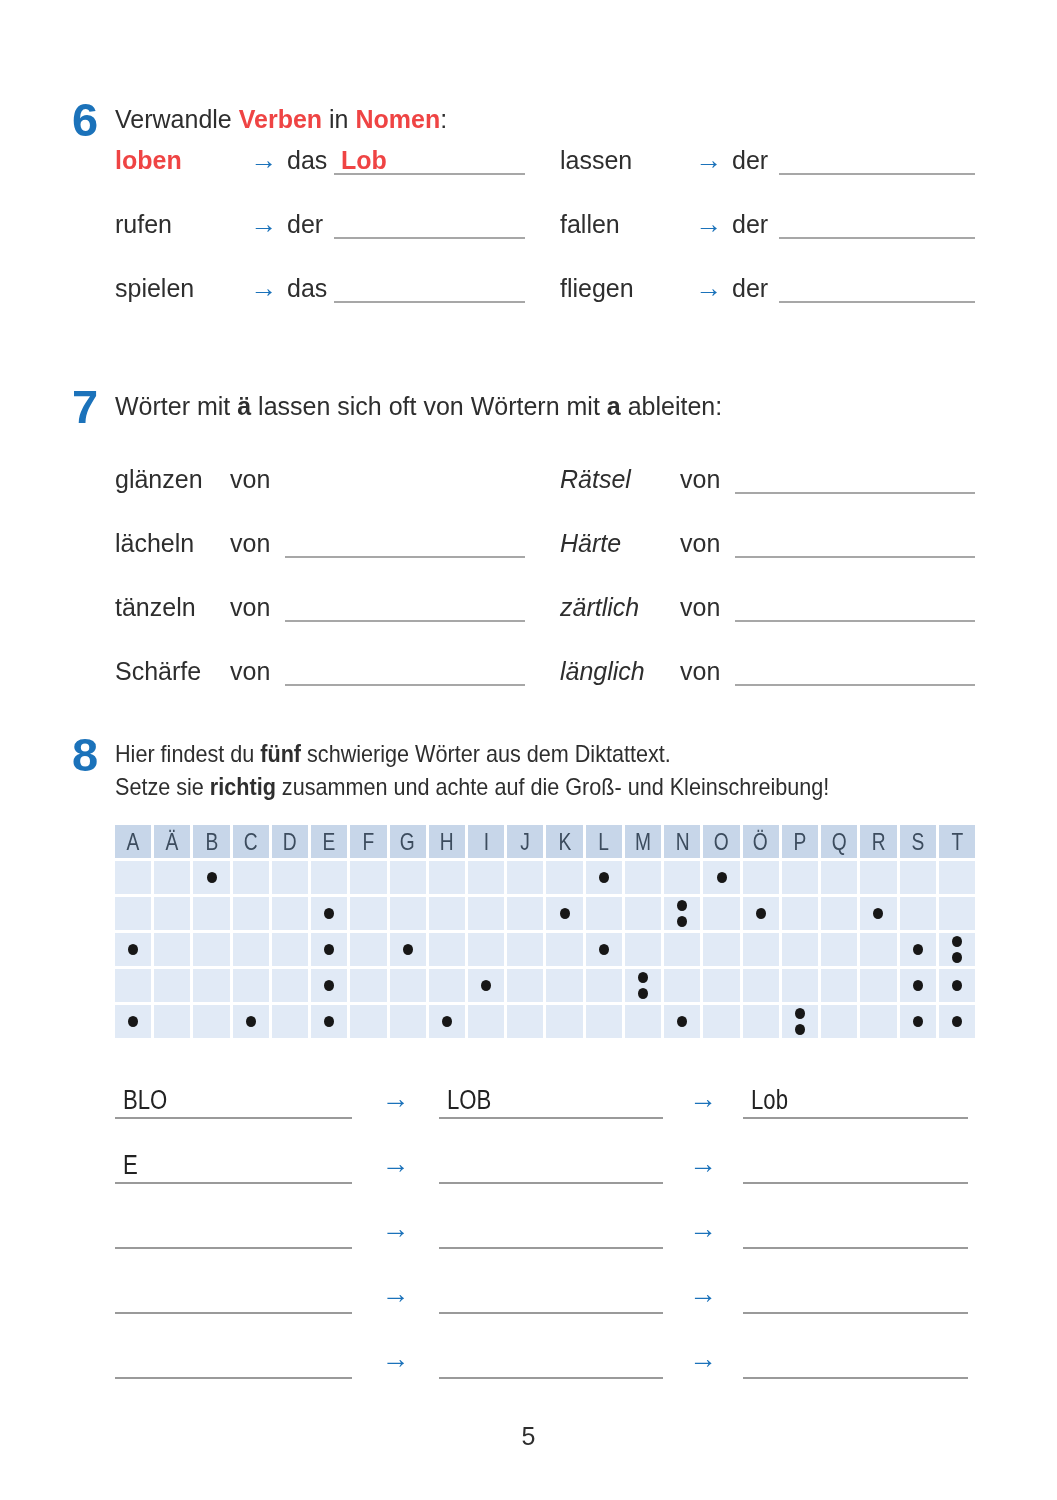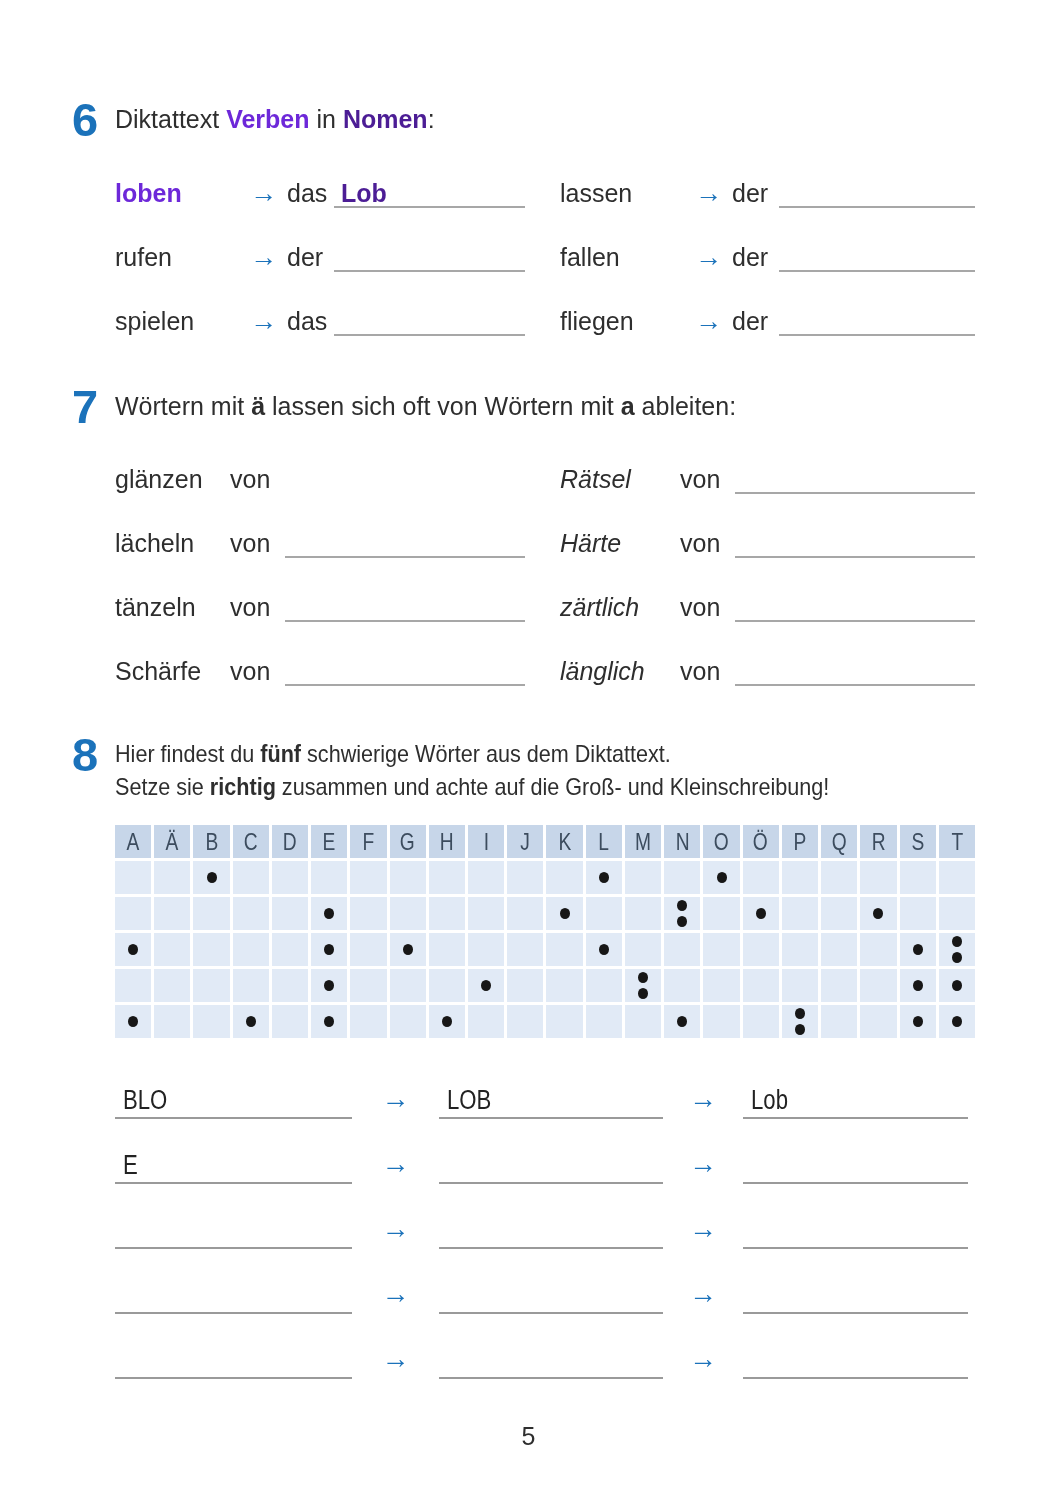--- a/index.html
+++ b/index.html
@@ -5,22 +5,22 @@
   * { margin:0; padding:0; box-sizing:border-box; }
   html,body { background:#ffffff; }
   body { width:1057px; height:1500px; font-family:"Liberation Sans", sans-serif; color:#2e2e2e; position:relative; overflow:hidden; }
   .page { position:relative; width:1057px; height:1500px; background:#fff; }
 
   
   .sec { position:absolute; left:72px; width:905px; }
   .sec-head { display:flex; align-items:flex-start; }
   .badge { color:#1b72ba; font-weight:bold; font-size:47px; line-height:0.95; width:43px; flex:0 0 43px; letter-spacing:-2px; }
   .title { font-size:25px; line-height:1.32; padding-top:5px; }
-  .accent-red { color:#6d28d9; font-weight:bold; }
-  .accent-blue { color:#4c1d95; font-weight:bold; }
+  .accent-red { color:#ef4444; font-weight:bold; }
+  .accent-blue { color:#ef4444; font-weight:bold; }
   b { font-weight:bold; }
 
   
   .rows { margin-left:43px; }
   .prow { display:flex; height:32px; margin-bottom:32px; font-size:25px; }
   .half { display:flex; align-items:flex-end; }
   .hl { width:410px; margin-right:35px; }
   .hr { width:415px; }
   .w  { flex:0 0 135px; line-height:30px; }
   .w7 { flex:0 0 115px; line-height:30px; }
@@ -56,23 +56,23 @@
   .pagenum { position:absolute; top:1422px; left:0; width:1057px; text-align:center; font-size:25px; color:#2e2e2e; }
 </style>
 </head>
 <body>
 
 <div class="page">
 
   <div class="sec" style="top:98px;">
     <div class="sec-head">
       <div class="badge">6</div>
-      <div class="title"><span>Diktattext </span><span class="accent-red">Verben</span><span> in </span><span class="accent-blue">Nomen</span><span>:</span></div>
-    </div>
-    <div class="rows" style="margin-top:33px;">
+      <div class="title"><span>Verwandle </span><span class="accent-red">Verben</span><span> in </span><span class="accent-blue">Nomen</span><span>:</span></div>
+    </div>
+    <div class="rows" style="margin-top:0;">
       <div class="prow">
         <div class="half hl">
           <span class="w accent-red">loben</span>
           <span class="arrow">→</span>
           <span class="art">das</span>
           <span class="line"><span class="ansfill accent-blue">Lob</span></span>
         </div>
         <div class="half hr">
           <span class="w">lassen</span>
           <span class="arrow">→</span>
@@ -107,21 +107,21 @@
           <span class="art">der</span>
           <span class="line"></span>
         </div>
       </div>
     </div>
   </div>
 
   <div class="sec" style="top:385px;">
     <div class="sec-head">
       <div class="badge">7</div>
-      <div class="title"><span>Wörtern mit </span><b>ä</b><span> lassen sich oft von Wörtern mit </span><b>a</b><span> ableiten:</span></div>
+      <div class="title"><span>Wörter mit </span><b>ä</b><span> lassen sich oft von Wörtern mit </span><b>a</b><span> ableiten:</span></div>
     </div>
     <div class="rows" style="margin-top:32px;">
       <div class="prow">
         <div class="half hl">
           <span class="w7">glänzen</span>
           <span class="von">von</span>
         </div>
         <div class="half hr">
           <span class="w7r">Rätsel</span>
           <span class="von">von</span>

